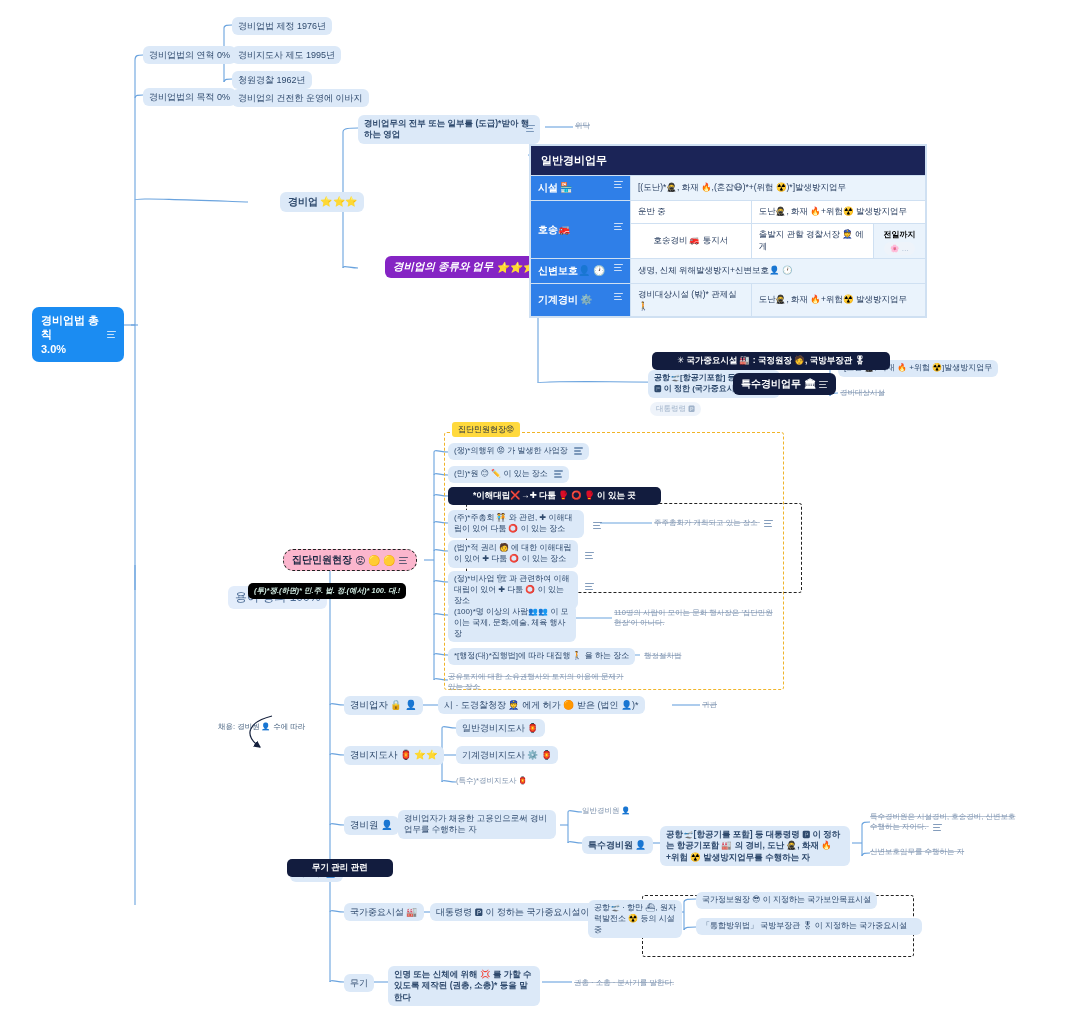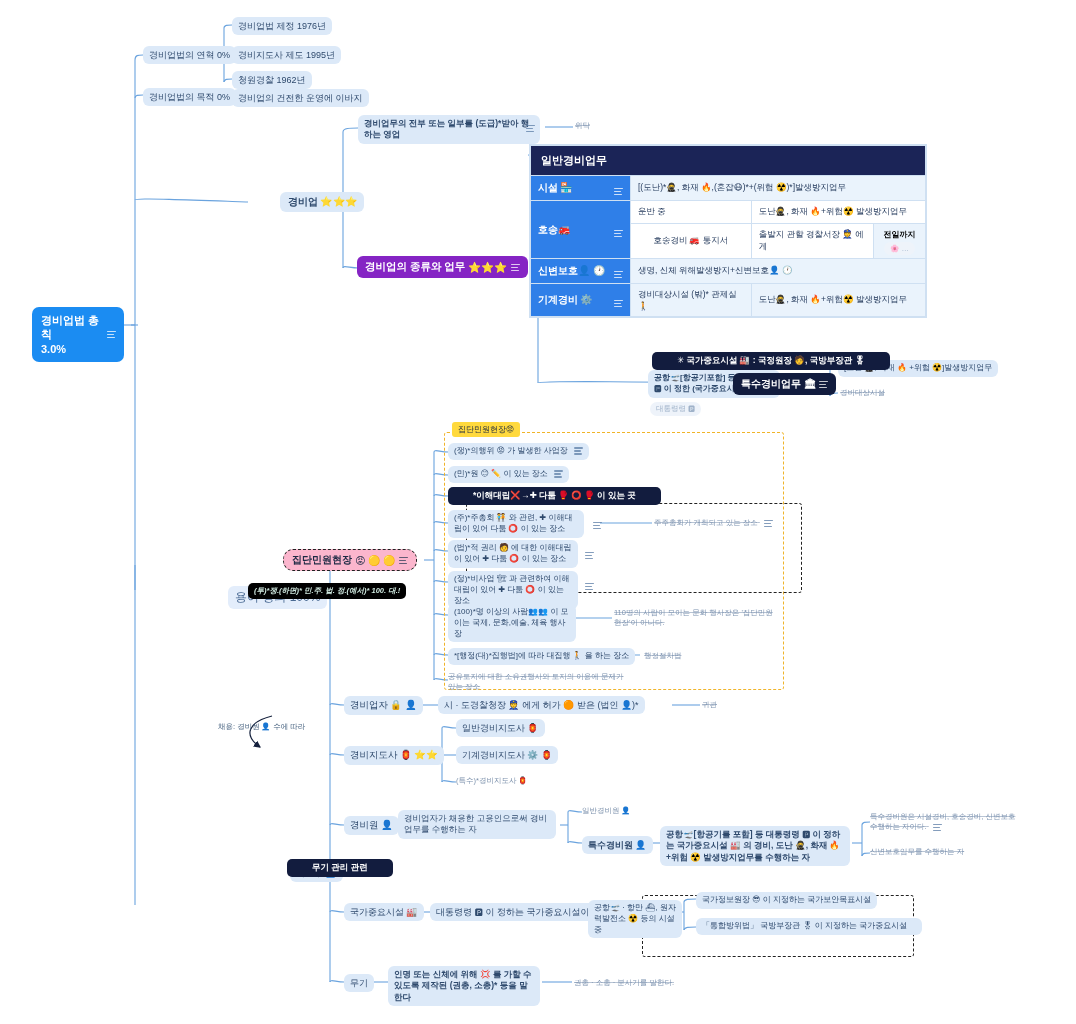--- a/index.html
+++ b/index.html
@@ -178,21 +178,21 @@
     background: #2f7fe8;
     color: #fff;
     font-weight: bold;
     font-size: 10px;
     white-space: nowrap;
     width: 100px;
   }
   .gtable td.body { background: #eaf3fc; color:#1f3558; }
   .gtable td.mid { background:#ffffff; color:#1f3558; }
   .gtable td.small { background:#eaf3fc; text-align:center; font-size:8px; }
-  .catcell { display:flex; align-items:flex-end; justify-content:space-between; }
+  .catcell { display:flex; align-items:flex-start; justify-content:space-between; }
 
   
   .dashbox {
     position: absolute;
     border: 1.4px dashed #f0b429;
     border-radius: 3px;
     z-index: 2;
   }
   .dashbox2 {
     position: absolute;
@@ -368,21 +368,21 @@
     <span class="hamb" style="position:absolute; right:5px; top:10px;">
         <i></i>
         <i></i>
         <i></i>
       </span>
   </div>
   <div class="plain" style="left:575px; top:121px;">
     <span>위탁</span>
   </div>
 
-  <div class="purple" style="left:357px; top:256px;">
+  <div class="purple" style="left:385px; top:256px;font-style:italic;">
     <span>경비업의 종류와 업무</span>
     <span>⭐⭐⭐</span>
     <span class="hamb w">
         <i></i>
         <i></i>
         <i></i>
       </span>
   </div>
 
   <table class="gtable" style="left:530px; top:145px; width:396px;">
@@ -593,21 +593,21 @@
   <div class="node wrap" style="left:398px; top:810px; width:158px; font-size:8.5px;">
     <span>경비업자가 채용한 고용인으로써 경비 업무를 수행하는 자</span>
   </div>
   <div class="plain nostrike" style="left:582px; top:806px; color:#7b90ab;">
     <span>일반경비원 👤</span>
   </div>
   <div class="node b" style="left:582px; top:836px; font-size:9px;">
     <span>특수경비원 👤</span>
   </div>
   <div class="node wrap b" style="left:660px; top:826px; width:190px; font-size:8.5px;">
-    <span>공항🛫[항공기를 포함] 등 대통령령 🅿 이 정하는 국가중요시설 🏭 의 경비, 도난 🥷, 화재 🔥 +위험 ☢️ 발생방지업무를 수행하는 자</span>
+    <span>공항🛫[항공기를 포함] 등 대통령령 🅿 이 정하는 항공기포함 🏭 의 경비, 도난 🥷, 화재 🔥 +위험 ☢️ 발생방지업무를 수행하는 자</span>
   </div>
   <div class="plain wrap" style="left:870px; top:812px; width:150px;">
     <span>특수경비원은 시설경비, 호송경비, 신변보호 수행하는 자이다.</span>
     <span class="hamb" style="margin-left:4px;"><i></i><i></i><i></i></span>
   </div>
   <div class="plain" style="left:870px; top:847px;">
     <span>신변보호임무를 수행하는 자</span>
   </div>
 
   <div class="navy" style="left:287px; top:859px;">

